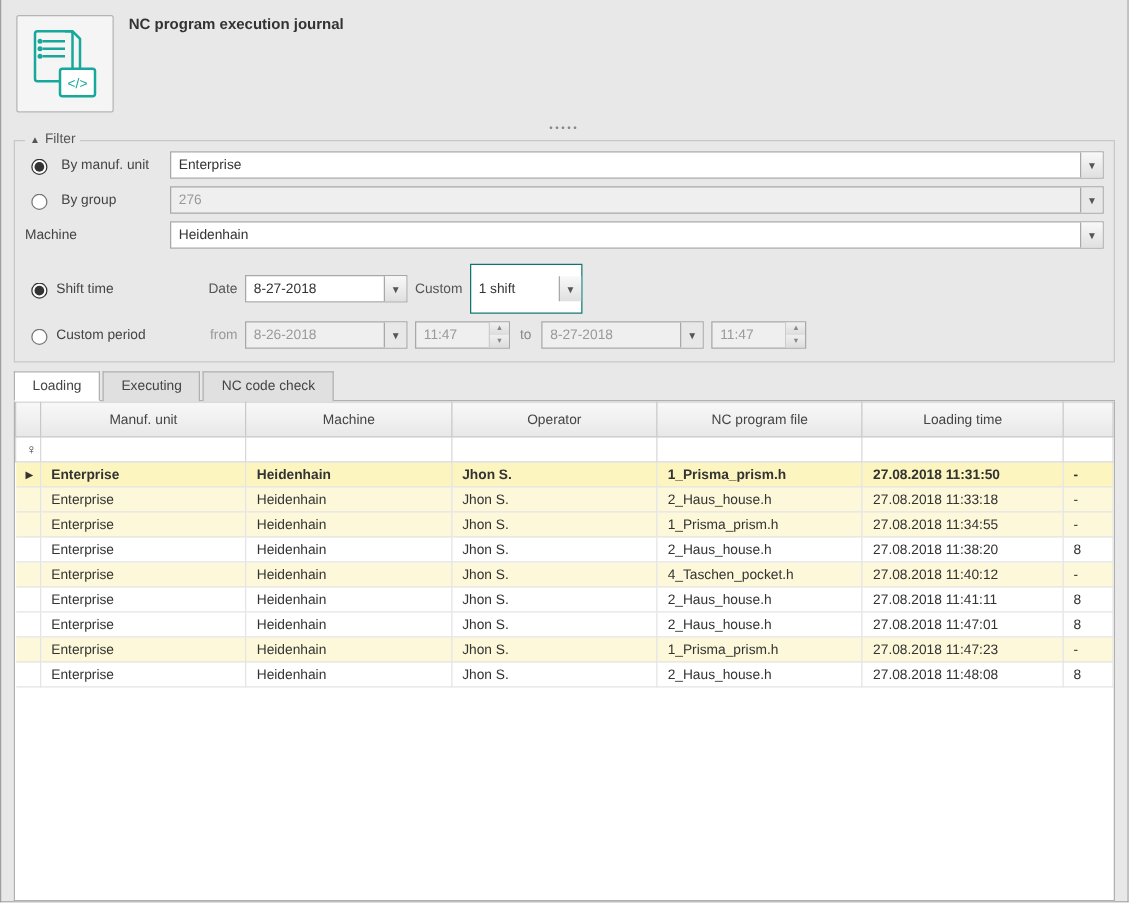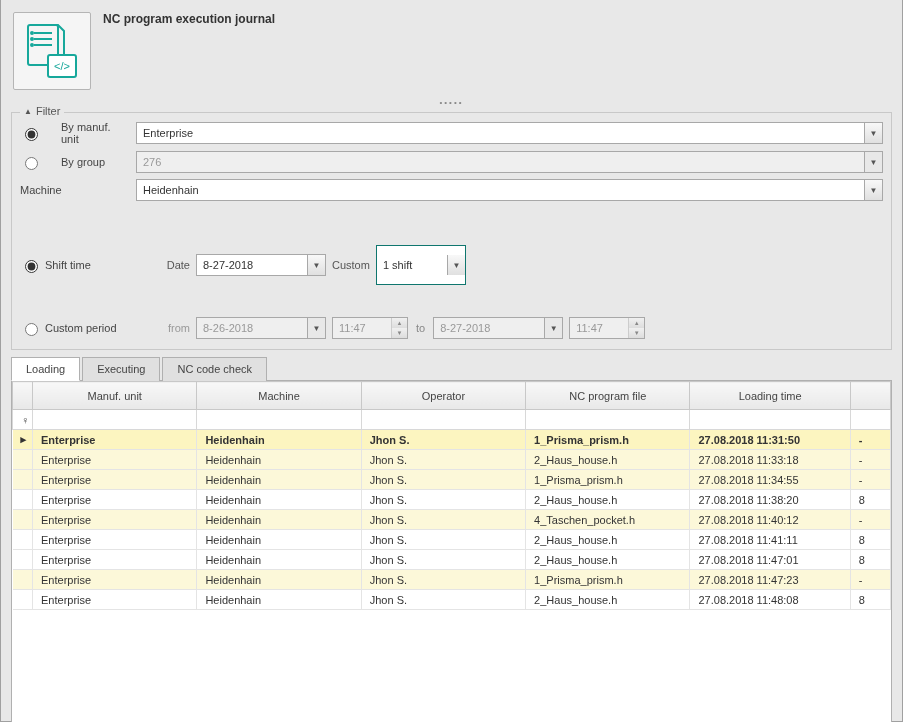--- a/index.html
+++ b/index.html
@@ -53,21 +53,21 @@
     left: 8px;
     background: #e8e8e8;
     padding: 0 4px;
     font-size: 11px;
     color: #555;
     display: flex;
     align-items: center;
     gap: 4px;
   }
   .row { display: flex; align-items: center; margin-bottom: 6px; gap: 6px; }
-  .row label.radio-label { display: flex; align-items: center; gap: 20px; width: 110px; color: #444; }
+  .row label.radio-label { display: flex; align-items: center; gap: 8px; width: 110px; color: #444; }
   .row label.plain { width: 110px; color: #444; display:inline-block;}
   input[type="radio"] { width: 13px; height: 13px; accent-color: #333; }
   .combo {
     flex: 1;
     height: 22px;
     border: 1px solid #a8a8a8;
     background: #fff;
     display: flex;
     align-items: center;
   }
@@ -76,21 +76,21 @@
   .combo-btn {
     width: 18px;
     height: 20px;
     border-left: 1px solid #a8a8a8;
     background: linear-gradient(#f8f8f8,#e0e0e0);
     display: flex;
     align-items: center;
     justify-content: center;
   }
   .combo-btn.disabled { background: #e8e8e8; color:#aaa;}
-  .time-row { display: flex; align-items: center; gap: 6px; margin-bottom: 6px; margin-top: 32px; }
+  .time-row { display: flex; align-items: center; gap: 6px; margin-bottom: 6px; }
   .time-label { width: 130px; display: flex; align-items: center; gap: 4px; color: #444;}
   .sub-label { width: 34px; text-align: right; color: #555; }
   .date-box {
     width: 130px; height: 22px; border: 1px solid #a8a8a8; background: #fff;
     display: flex; align-items: center;
   }
   .date-box.disabled { background: #efefef; color:#999; }
   .date-box .txt { flex:1; padding:0 6px; }
   .shift-box { width: 90px; height:40px; border:1px solid #0f766e; background:#fff; display:flex; align-items:center;}
   .shift-box .txt { flex:1; padding:0 6px;}

